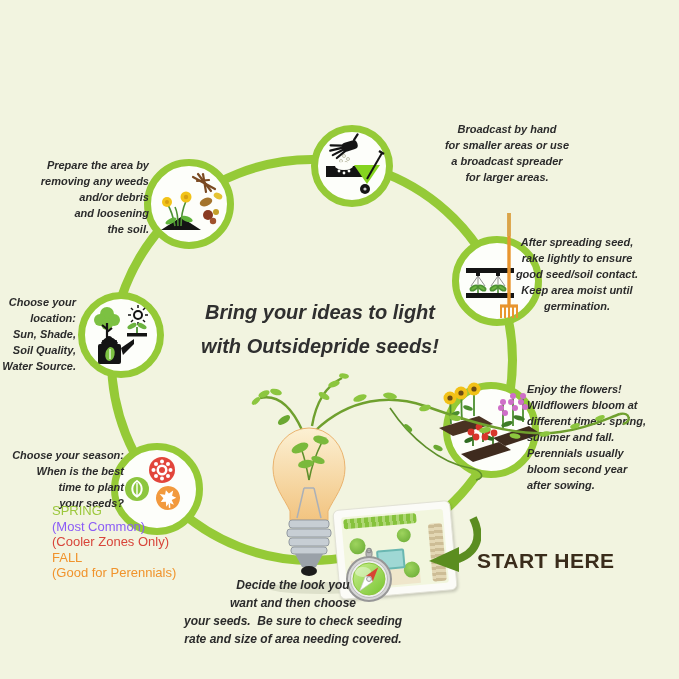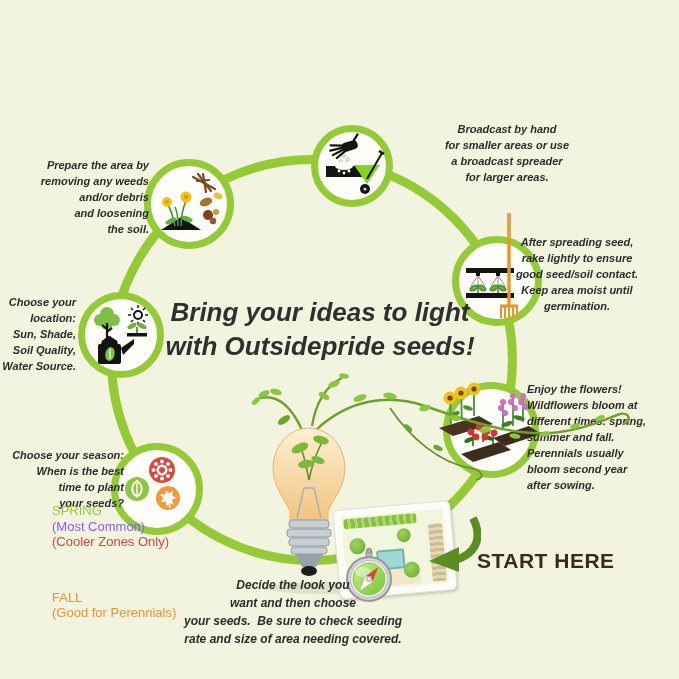--- a/index.html
+++ b/index.html
@@ -15,21 +15,21 @@
   .note{position:absolute;font-style:italic;font-weight:bold;color:#2b2b2b;font-size:11px;
         line-height:16px;white-space:pre;}
   .t-broadcast{left:396px;top:121px;width:222px;text-align:center;}
   .t-prepare{left:4px;top:157px;width:145px;text-align:right;}
   .t-rake{left:501px;top:234px;width:152px;text-align:center;}
   .t-location{left:-20px;top:294px;width:96px;text-align:right;}
   .t-enjoy{left:527px;top:381px;width:150px;text-align:left;}
   .t-seasonq{left:-12px;top:447px;width:136px;text-align:right;}
   .t-decide{left:143px;top:576px;width:300px;text-align:center;font-size:12px;line-height:18px;font-style:italic;}
   .slogan{position:absolute;left:155px;top:295px;width:330px;text-align:center;font-style:italic;
-          font-weight:bold;font-size:26px;line-height:34px;color:#2f2f2f;white-space:pre-line;}
+          font-weight:bold;font-size:20px;line-height:34px;color:#2f2f2f;white-space:pre-line;}
   .season-list{position:absolute;left:52px;top:503px;font-weight:normal;font-size:13px;line-height:15.6px;}
   .start{position:absolute;left:477px;top:527px;font-weight:bold;font-size:21px;letter-spacing:.5px;color:#3a2c1b;margin-top:22px;}
   .plan-card{position:absolute;left:336px;top:505px;width:116px;height:88px;background:#fbfbf7;
              border:1px solid #e2e2d6;border-radius:6px;transform:rotate(-5deg);
              box-shadow:1px 2px 3px rgba(0,0,0,.18);}
   .plan-inner{position:absolute;left:7px;top:7px;right:7px;bottom:7px;background:#f2f6de;
               border-radius:3px;overflow:hidden;}
   .hedge-top{position:absolute;left:2px;top:2px;width:72%;height:10px;border-radius:3px;
              background:repeating-linear-gradient(90deg,#86c23c 0 4px,#aed774 4px 7px);}
   .hedge-right{position:absolute;right:2px;top:14px;width:14px;height:58px;border-radius:3px;
@@ -301,21 +301,21 @@
 after sowing.</div>
   <div class="note t-seasonq">Choose your season:
 When is the best
 time to plant
 your seeds?</div>
 
   <div class="season-list">
     <div style="color: rgb(156, 200, 61);">SPRING</div>
     <div style="color: #8b5cf6;">(Most Common)</div>
     <div style="color: rgb(216, 69, 58);">(Cooler Zones Only)</div>
-    <div style="color: rgb(240, 147, 44); margin-top: 40px;">FALL</div>
+    <div style="color: rgb(240, 147, 44);">FALL</div>
     <div style="color: rgb(240, 147, 44);">(Good for Perennials)</div>
   </div>
 
   <div class="slogan">Bring your ideas to light
 with Outsidepride seeds!</div>
 
   <svg class="abs" style="left:240px;top:368px;" width="395" height="235" viewBox="0 0 395 235">
     <ellipse cx="80" cy="220" rx="52" ry="6" fill="#dde0ca"></ellipse>
     <g stroke="#6fa02e" stroke-width="2.4" fill="none">
       <path d="M62,62 C52,40 38,26 20,30"></path>

